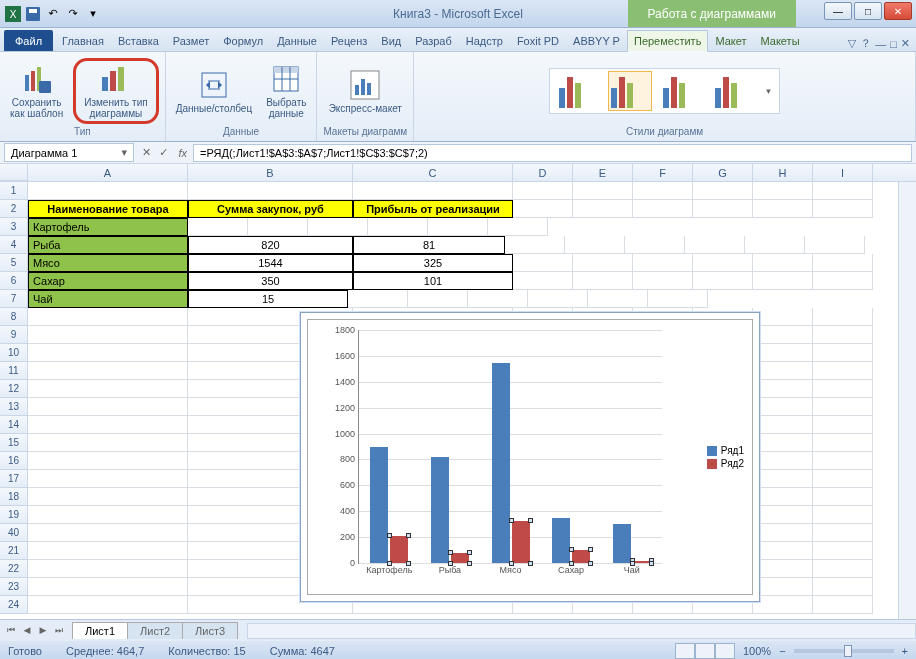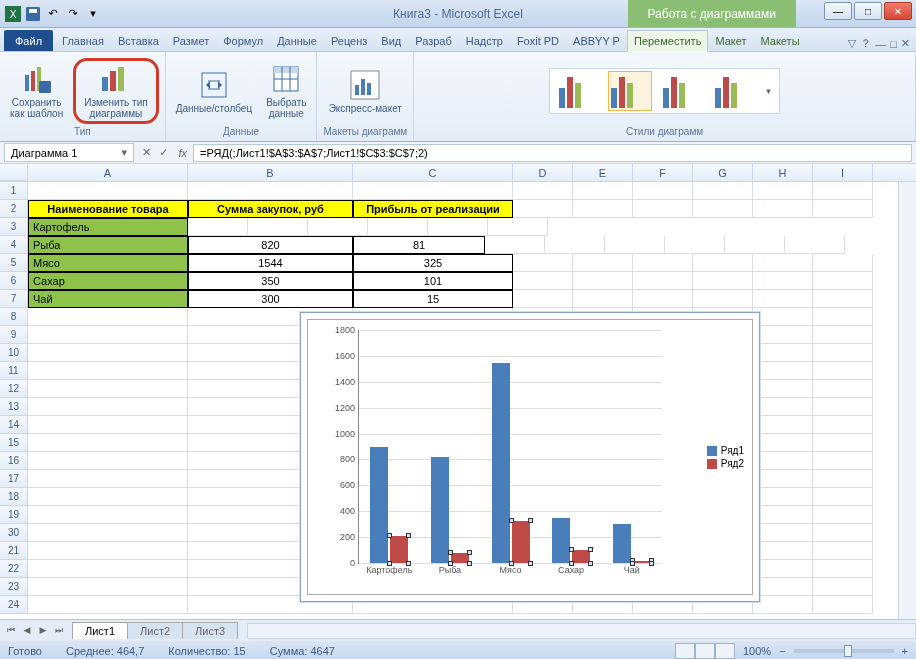--- a/index.html
+++ b/index.html
@@ -279,21 +279,21 @@
         <div class="row-header">10</div>
         <div class="row-header">11</div>
         <div class="row-header">12</div>
         <div class="row-header">13</div>
         <div class="row-header">14</div>
         <div class="row-header">15</div>
         <div class="row-header">16</div>
         <div class="row-header">17</div>
         <div class="row-header">18</div>
         <div class="row-header">19</div>
-        <div class="row-header">30</div>
+        <div class="row-header">40</div>
         <div class="row-header">21</div>
         <div class="row-header">22</div>
         <div class="row-header">23</div>
         <div class="row-header">24</div>
       </div>
     <div class="cells" id="cells">
         <div class="cell-row">
           <div class="cell" style="width: 160px;"></div>
           <div class="cell" style="width: 165px;"></div>
           <div class="cell" style="width: 160px;"></div>
@@ -320,21 +320,21 @@
           <div class="cell" style="width: 60px;"></div>
           <div class="cell" style="width: 60px;"></div>
           <div class="cell" style="width: 60px;"></div>
           <div class="cell" style="width: 60px;"></div>
           <div class="cell" style="width: 60px;"></div>
           <div class="cell" style="width: 60px;"></div>
         </div>
         <div class="cell-row">
           <div class="cell name" style="width: 160px;">Рыба</div>
           <div class="cell num" style="width: 165px;">820</div>
-          <div class="cell num" style="width: 132px;">81</div>
+          <div class="cell num" style="width: 152px;">81</div>
           <div class="cell" style="width: 60px;"></div>
           <div class="cell" style="width: 60px;"></div>
           <div class="cell" style="width: 60px;"></div>
           <div class="cell" style="width: 60px;"></div>
           <div class="cell" style="width: 60px;"></div>
           <div class="cell" style="width: 60px;"></div>
         </div>
         <div class="cell-row">
           <div class="cell name" style="width: 160px;">Мясо</div>
           <div class="cell num" style="width: 165px;">1544</div>
@@ -352,21 +352,20 @@
           <div class="cell num" style="width: 160px;">101</div>
           <div class="cell" style="width: 60px;"></div>
           <div class="cell" style="width: 60px;"></div>
           <div class="cell" style="width: 60px;"></div>
           <div class="cell" style="width: 60px;"></div>
           <div class="cell" style="width: 60px;"></div>
           <div class="cell" style="width: 60px;"></div>
         </div>
         <div class="cell-row">
           <div class="cell name" style="width: 160px;">Чай</div>
-          <div class="cell num" style="width: 165px;">300</div>
           <div class="cell num" style="width: 160px;">15</div>
           <div class="cell" style="width: 60px;"></div>
           <div class="cell" style="width: 60px;"></div>
           <div class="cell" style="width: 60px;"></div>
           <div class="cell" style="width: 60px;"></div>
           <div class="cell" style="width: 60px;"></div>
           <div class="cell" style="width: 60px;"></div>
         </div>
         <div class="cell-row">
           <div class="cell" style="width: 160px;"></div>

